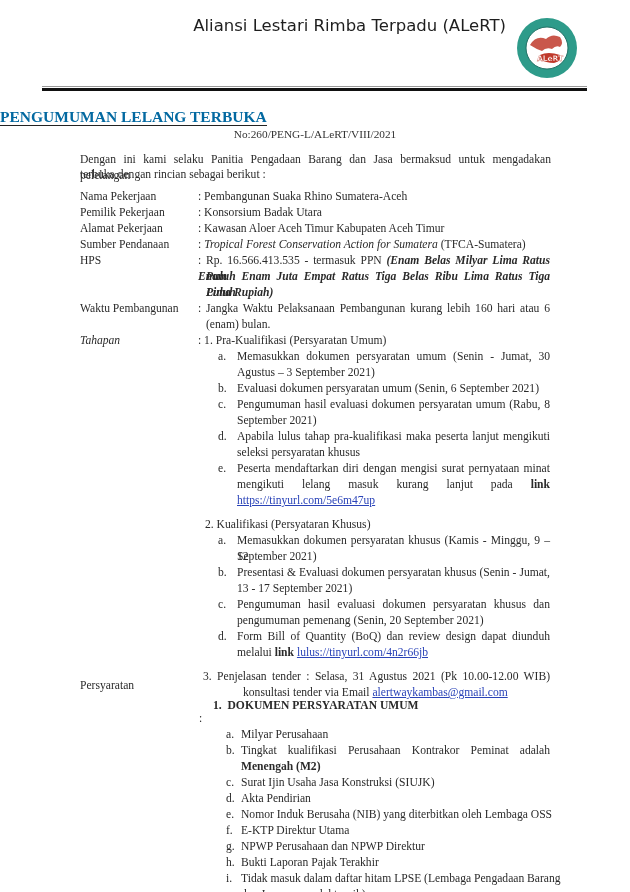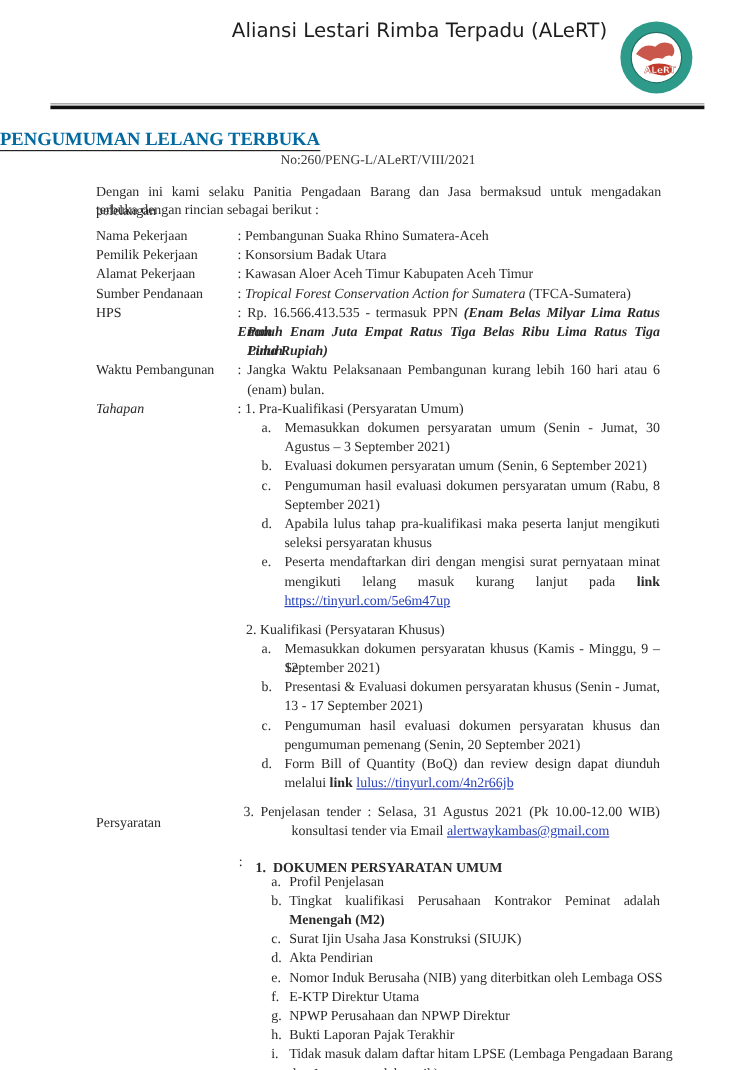--- a/index.html
+++ b/index.html
@@ -122,24 +122,24 @@
 
 <div class="txt" style="left:218px; top:629px;">d.</div>
 <div class="txt just" style="left:237px; top:629px; width:313px;">Form Bill of Quantity (BoQ) dan review design dapat diunduh</div>
 <div class="txt" style="left:237px; top:645px;"><span>melalui </span><span class="b">link</span> <a class="lnk">lulus://tinyurl.com/4n2r66jb</a></div>
 
 <div class="txt just" style="left:203px; top:669px; width:347px;">3. Penjelasan tender  : Selasa, 31 Agustus 2021 (Pk 10.00-12.00 WIB)</div>
 <div class="txt" style="left:200px; top:685px;margin-left:43px;"><span>konsultasi tender via Email </span><a class="lnk">alertwaykambas@gmail.com</a></div>
 
 <div class="lbl" style="top:678px;">Persyaratan</div>
 <div class="txt" style="left:199px; top:711px;">:</div>
-<div class="txt b" style="left:213px; top:716px; white-space:pre;">1.  DOKUMEN PERSYARATAN UMUM</div>
+<div class="txt b" style="left:213px; top:698px; white-space:pre;">1.  DOKUMEN PERSYARATAN UMUM</div>
 
 <div class="txt" style="left:226px; top:727px;">a.</div>
-<div class="txt" style="left:241px; top:727px;">Profil Penjelasan</div>
+<div class="txt" style="left:241px; top:727px;">Milyar Perusahaan</div>
 
 <div class="txt" style="left:226px; top:743px;">b.</div>
 <div class="txt just" style="left:241px; top:743px; width:309px;">Tingkat kualifikasi Perusahaan Kontrakor Peminat adalah</div>
 <div class="txt b" style="left:241px; top:759px;">Menengah (M2)</div>
 
 <div class="txt" style="left:226px; top:775px;">c.</div>
 <div class="txt" style="left:241px; top:775px;">Surat Ijin Usaha Jasa Konstruksi (SIUJK)</div>
 
 <div class="txt" style="left:226px; top:791px;">d.</div>
 <div class="txt" style="left:241px; top:791px;">Akta Pendirian</div>

